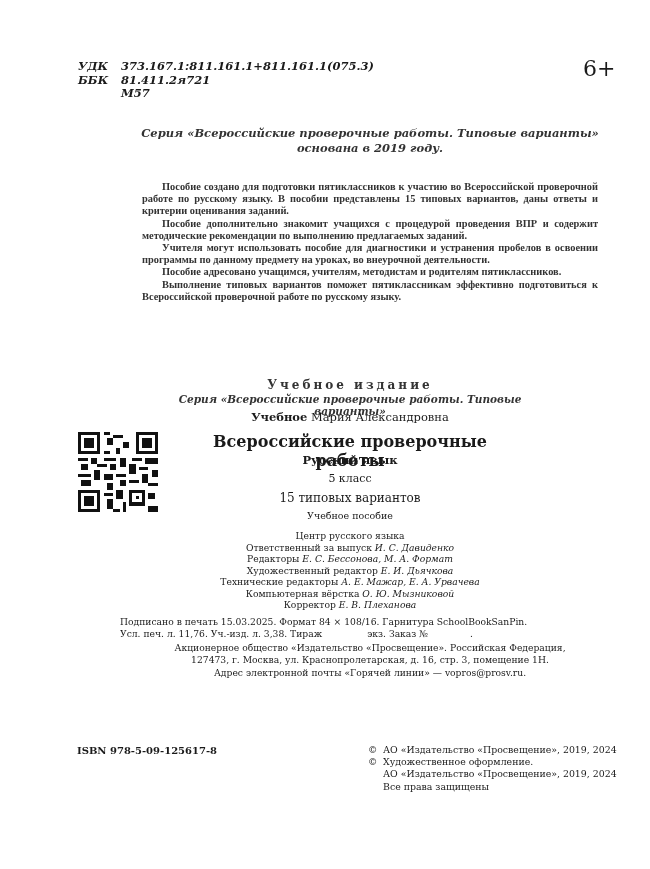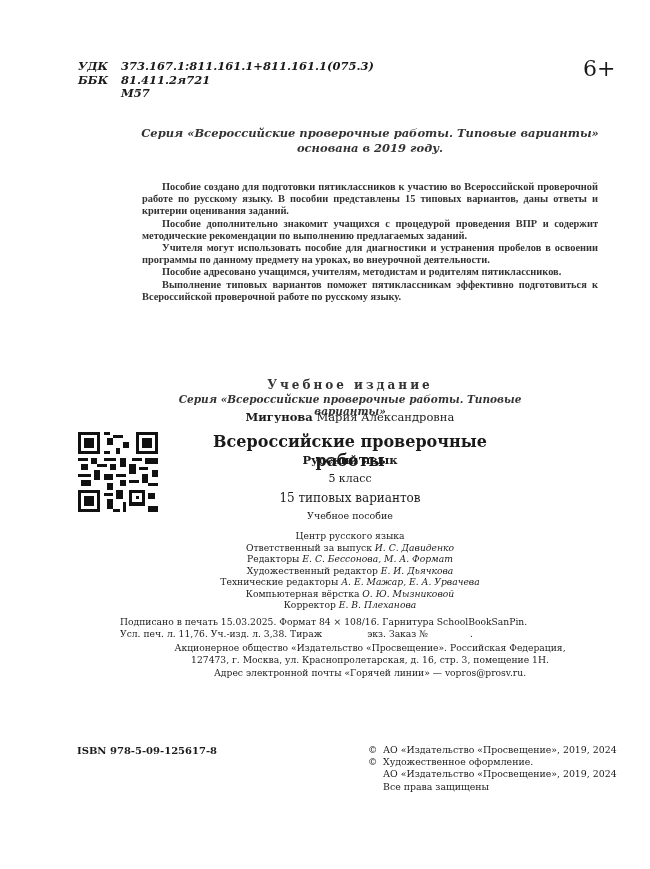--- a/index.html
+++ b/index.html
@@ -69,21 +69,21 @@
   <p>Пособие дополнительно знакомит учащихся с процедурой проведения ВПР и содержит методические рекомендации по выполнению предлагаемых заданий.</p>
   <p>Учителя могут использовать пособие для диагностики и устранения пробелов в освоении программы по данному предмету на уроках, во внеурочной деятельности.</p>
   <p>Пособие адресовано учащимся, учителям, методистам и родителям пятиклассников.</p>
   <p>Выполнение типовых вариантов поможет пятиклассникам эффективно подготовиться к Всероссийской проверочной работе по русскому языку.</p>
 </div>
 
 <div class="abs center spaced">Учебное издание</div>
 <div class="abs center series2">Серия «Всероссийские проверочные работы. Типовые варианты»</div>
 
 <div class="abs author">
-  <b>Мигунова</b>
+  <b>Учебное</b>
   <span>Мария Александровна</span>
 </div>
 <div class="abs title">Всероссийские проверочные работы</div>
 <div class="abs subj">Русский язык</div>
 <div class="abs grade">5 класс</div>
 <div class="abs variants">15 типовых вариантов</div>
 <div class="abs kind">Учебное пособие</div>
 
 <div class="abs qr">
   <svg width="80" height="80" viewBox="0 0 25 25" shape-rendering="crispEdges">

